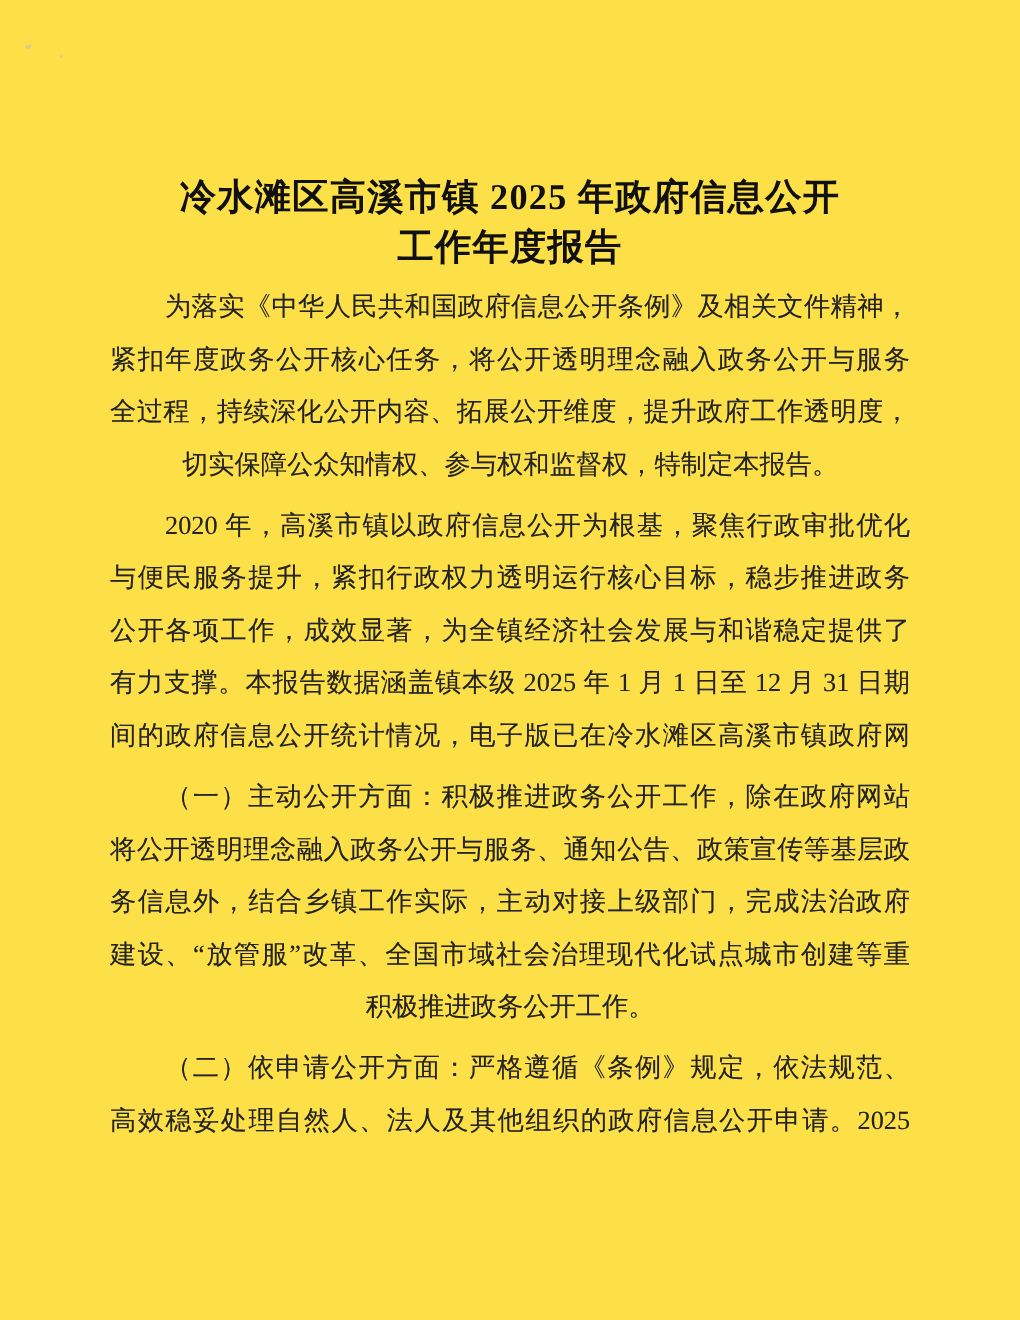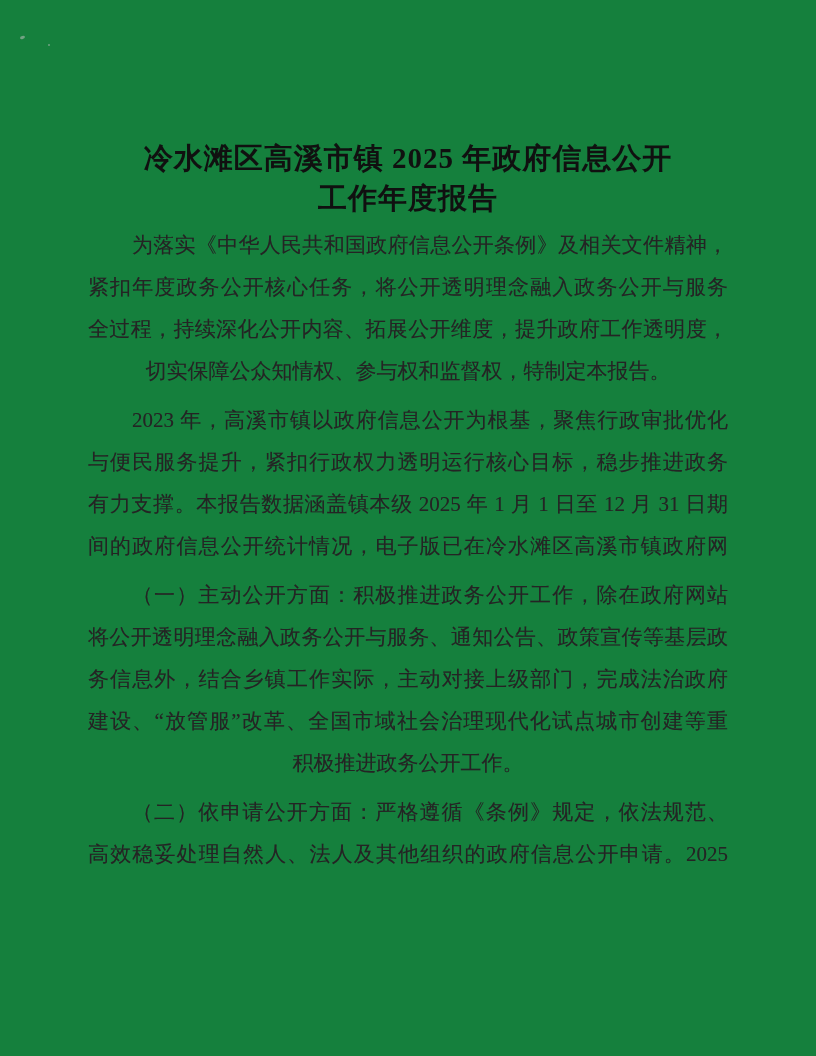--- a/index.html
+++ b/index.html
@@ -54,39 +54,40 @@
     position: absolute;
     background: rgba(190,190,190,0.55);
     border-radius: 50%;
   }
   .speck-1 { left: 20px; top: 36px; width: 5px; height: 3px; transform: rotate(-15deg); }
   .speck-2 { left: 48px; top: 44px; width: 2px; height: 2px; }
 </style>
 </head>
 <body>
 
-<div class="page" style="background: #15803d; color: rgb(36, 36, 36);">
+<div class="page" style="background: #fde047; color: rgb(36, 36, 36);">
   <div class="speck speck-1"></div>
   <div class="speck speck-2"></div>
 
   <div class="content">
     <div class="title-block">
       <div class="t-line" style="color: rgb(16, 16, 16);">冷水滩区高溪市镇 2025 年政府信息公开</div>
       <div class="t-line" style="color: rgb(16, 16, 16);">工作年度报告</div>
     </div>
     <div class="doc-body">
         <div class="para body">
           <div class="line indent">为落实《中华人民共和国政府信息公开条例》及相关文件精神，</div>
           <div class="line">紧扣年度政务公开核心任务，将公开透明理念融入政务公开与服务</div>
           <div class="line">全过程，持续深化公开内容、拓展公开维度，提升政府工作透明度，</div>
           <div class="line last">切实保障公众知情权、参与权和监督权，特制定本报告。</div>
         </div>
         <div class="para body">
-          <div class="line indent">2023 年，高溪市镇以政府信息公开为根基，聚焦行政审批优化</div>
+          <div class="line indent">2020 年，高溪市镇以政府信息公开为根基，聚焦行政审批优化</div>
           <div class="line">与便民服务提升，紧扣行政权力透明运行核心目标，稳步推进政务</div>
+          <div class="line">公开各项工作，成效显著，为全镇经济社会发展与和谐稳定提供了</div>
           <div class="line">有力支撑。本报告数据涵盖镇本级 2025 年 1 月 1 日至 12 月 31 日期</div>
           <div class="line">间的政府信息公开统计情况，电子版已在冷水滩区高溪市镇政府网</div>
         </div>
         <div class="para body">
           <div class="line indent">（一）主动公开方面：积极推进政务公开工作，除在政府网站</div>
           <div class="line">将公开透明理念融入政务公开与服务、通知公告、政策宣传等基层政</div>
           <div class="line">务信息外，结合乡镇工作实际，主动对接上级部门，完成法治政府</div>
           <div class="line">建设、“放管服”改革、全国市域社会治理现代化试点城市创建等重</div>
           <div class="line last">积极推进政务公开工作。</div>
         </div>

